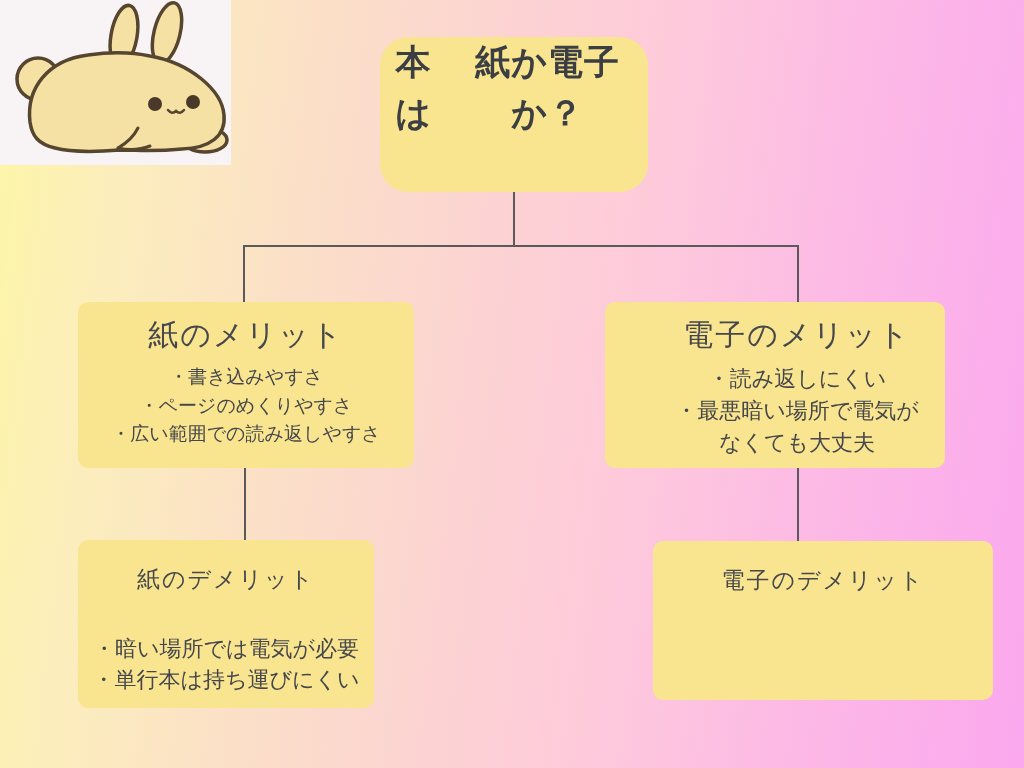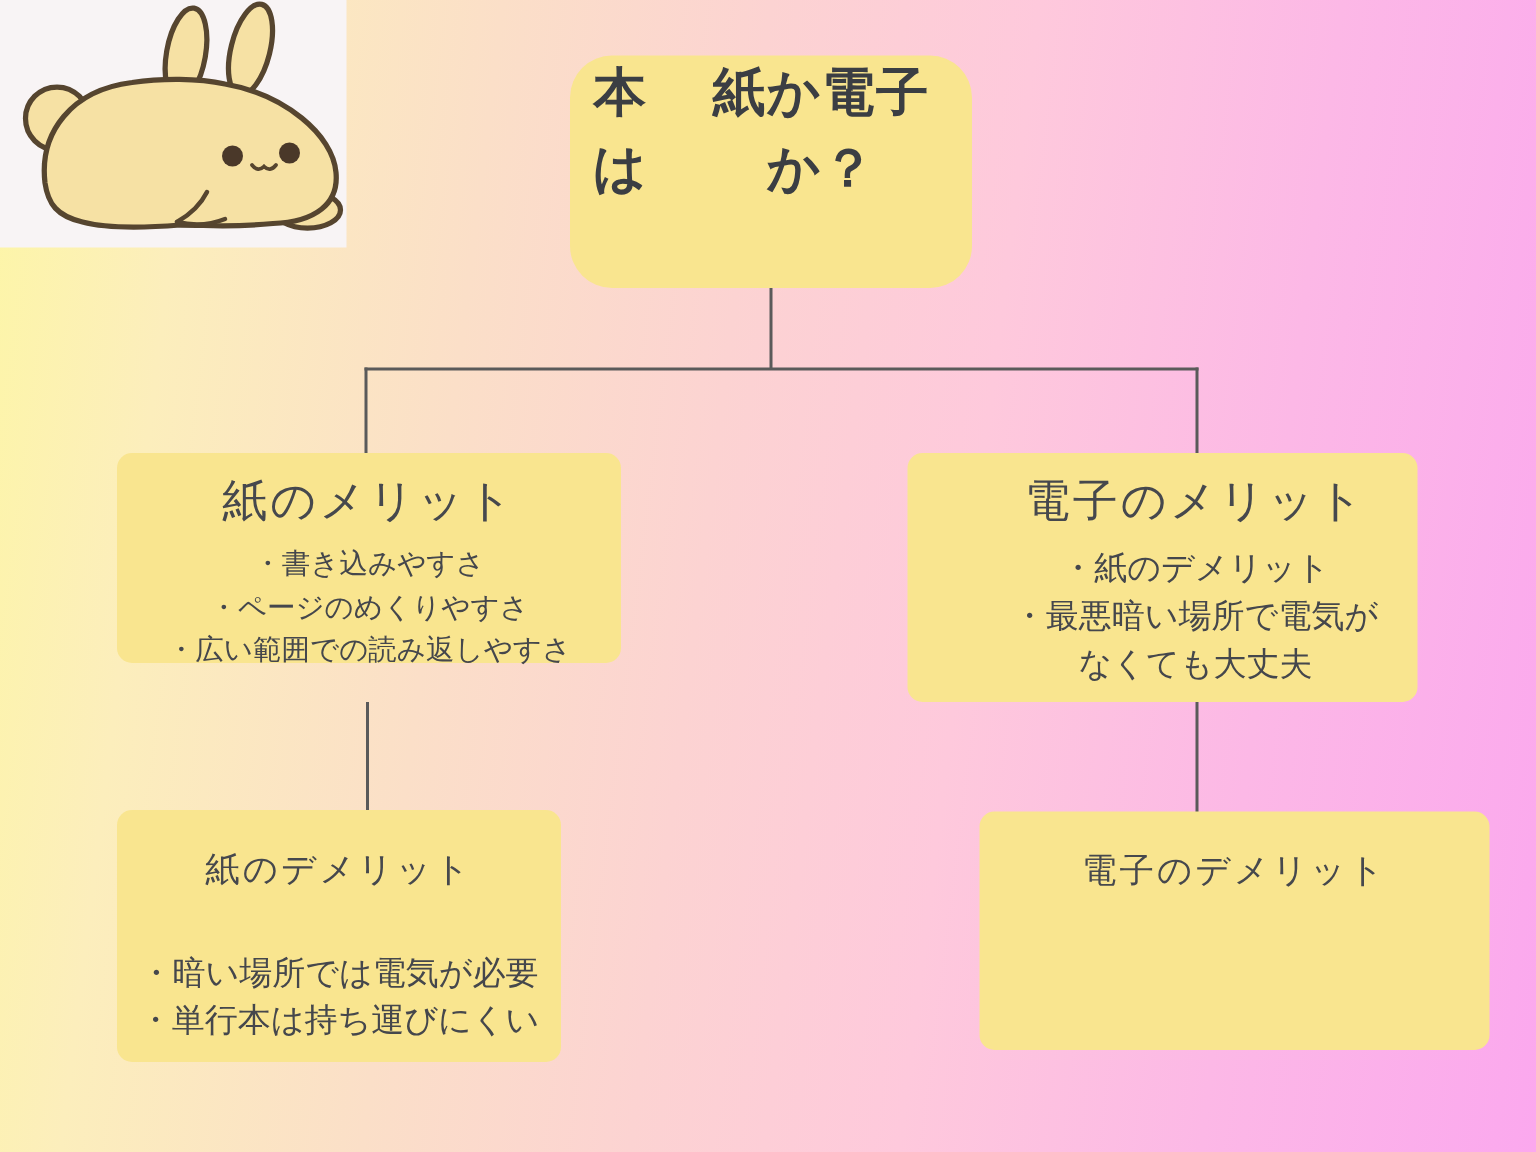--- a/index.html
+++ b/index.html
@@ -43,21 +43,21 @@
     font-weight: bold;
     font-size: 35px;
     line-height: 1.45;
     color: #3b3e43;
     letter-spacing: 1px;
   }
   .node-branch {
     border-radius: 10px;
     padding-top: 10px;
   }
-  .node-merit-paper     { left: 78px;  top: 302px; width: 336px; height: 140px; }
+  .node-merit-paper     { left: 78px;  top: 302px; width: 336px; height: 166px; }
   .node-merit-electron  { left: 605px; top: 302px; width: 340px; height: 166px; padding-left: 44px; }
   .node-demerit-paper   { left: 78px;  top: 540px; width: 296px; height: 168px; }
   .node-demerit-electron{ left: 613px; top: 541px; width: 340px; height: 159px; margin-left: 40px; }
   .heading-lg { font-size: 30px; line-height: 1.5; color: #46484d; letter-spacing: 2px; }
   .heading-sm { font-size: 23px; line-height: 1.5; color: #46484d; letter-spacing: 2px; padding-top: 12px; }
   .bullets { margin-top: 6px; }
   .bullets-sm   { font-size: 19px; line-height: 1.5; }
   .bullets-md   { font-size: 22px; line-height: 1.45; }
   .bullets-gap  { margin-top: 36px; }
   .bullet-line  { white-space: pre-line; }
@@ -122,21 +122,21 @@
     <div class="bullets bullets-sm">
       <div class="bullet-line">・書き込みやすさ</div>
       <div class="bullet-line">・ページのめくりやすさ</div>
       <div class="bullet-line">・広い範囲での読み返しやすさ</div>
     </div>
   </div>
 
   <div class="node node-branch node-merit-electron">
     <div class="heading-lg">電子のメリット</div>
     <div class="bullets bullets-md">
-      <div class="bullet-line">・紙のデメリット</div>
+      <div class="bullet-line">・読み返しにくい</div>
       <div class="bullet-line">・最悪暗い場所で電気が
 なくても大丈夫</div>
     </div>
   </div>
 
   <div class="node node-branch node-demerit-paper">
     <div class="heading-sm">紙のデメリット</div>
     <div class="bullets bullets-md bullets-gap">
       <div class="bullet-line">・暗い場所では電気が必要</div>
       <div class="bullet-line">・単行本は持ち運びにくい</div>

